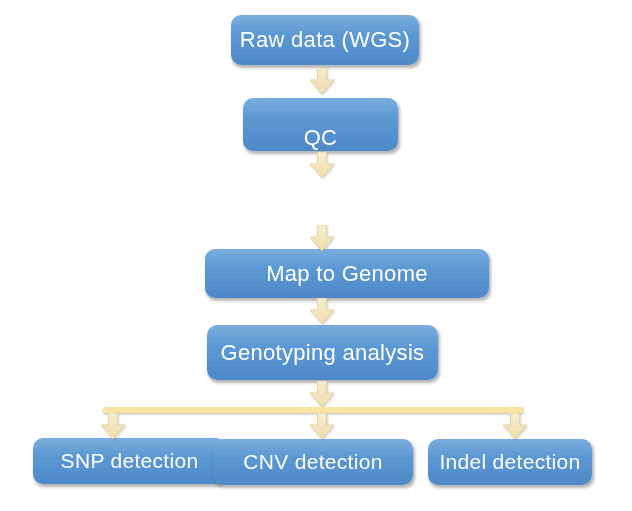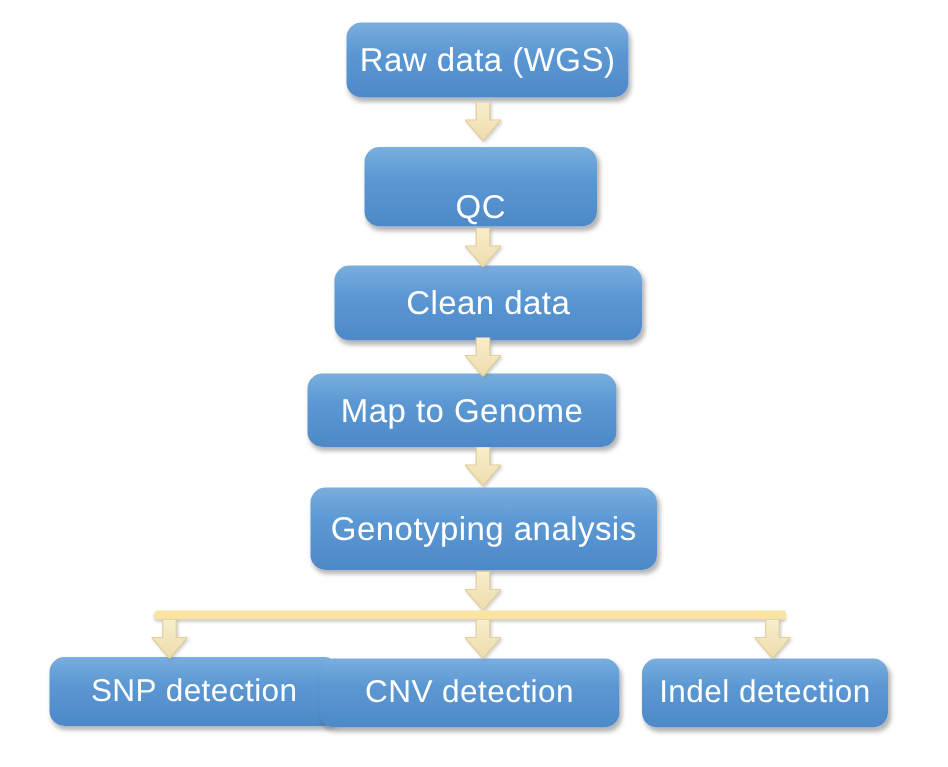--- a/index.html
+++ b/index.html
@@ -59,25 +59,22 @@
   </svg>
 
   <div class="node" style="left:220px; top:15px; width:188px; height:50px;margin-left:11px;">
     <span>Raw data (WGS)</span>
   </div>
 
   <div class="node" style="left:243px; top:98px; width:155px; height:53px;align-items:flex-end;">
     <span>QC</span>
   </div>
 
-  <div class="node" style="left:223px; top:177px; width:205px; height:50px;">
-    <span>Clean data</span>
-  </div>
 
-  <div class="node" style="left:205px; top:249px; width:206px; height:49px;">
+  <div class="node" style="left:205px; top:249px; width:284px; height:49px;">
     <span>Map to Genome</span>
   </div>
 
   <div class="node" style="left:207px; top:325px; width:231px; height:55px;">
     <span>Genotyping analysis</span>
   </div>
 
   <div class="node small" style="left:5px; top:438px; width:193px; height:46px;margin-left:28px;">
     <span>SNP detection</span>
   </div>

